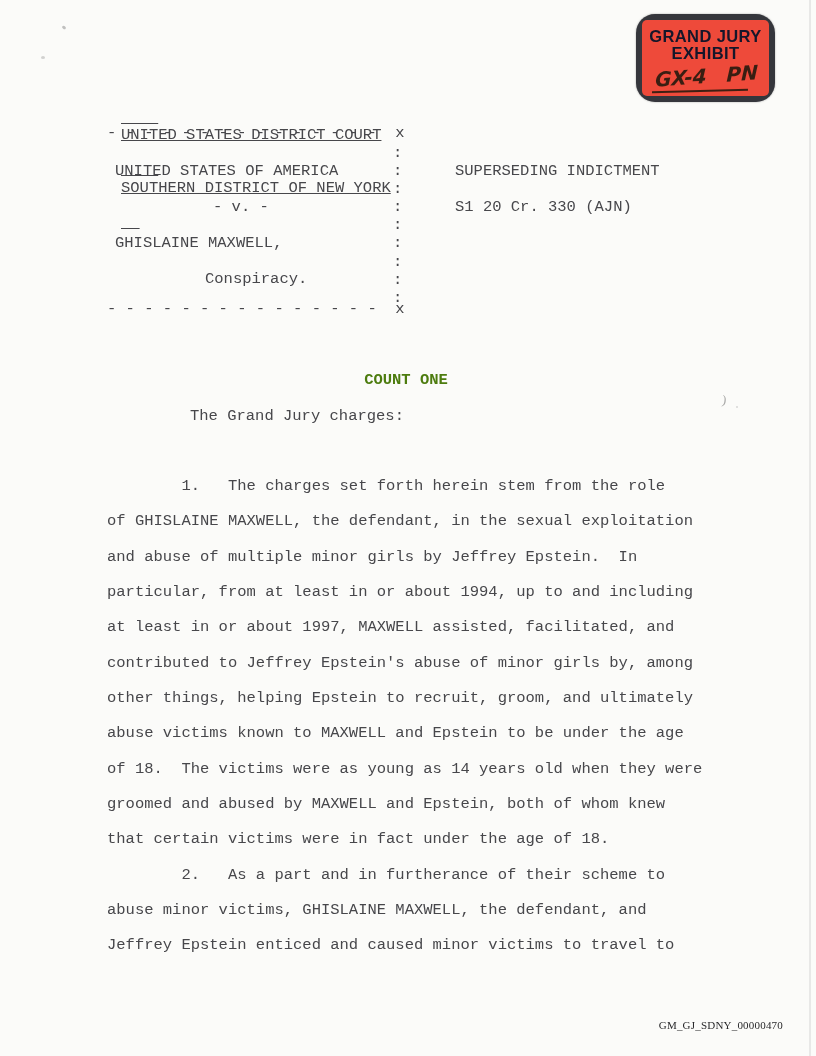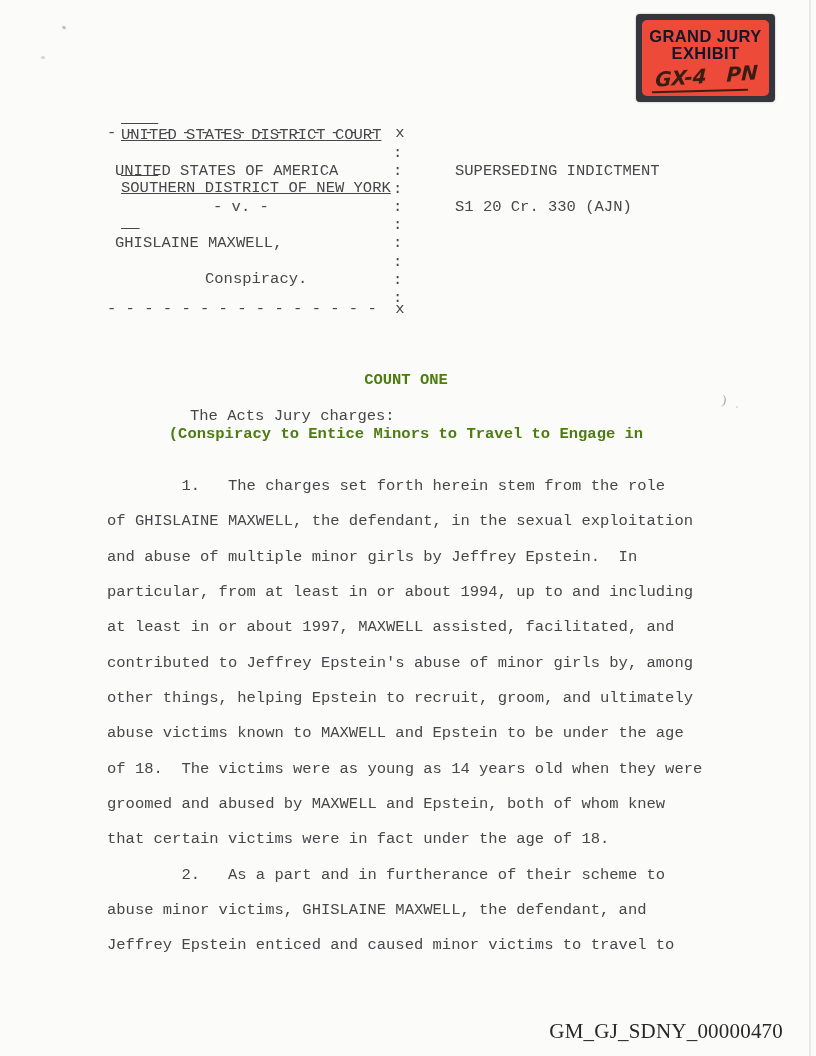--- a/index.html
+++ b/index.html
@@ -14,21 +14,21 @@
     color: #47474b;
   }
   .mono { font-family: "Liberation Mono", "DejaVu Sans Mono", monospace; font-size: 15.5px; white-space: pre; }
   .abs { position: absolute; }
 
   
   .stamp {
     position: absolute; left: 636px; top: 14px;
     width: 139px; height: 88px;
     background: #35363c;
-    border-radius: 4px;
+    border-radius: 19px;
     box-shadow: 0 0 2px rgba(0,0,0,.35);
   }
   .stamp-inner {
     position: absolute; left: 6px; top: 6px; right: 6px; bottom: 6px;
     background: #ee4a3a;
     border-radius: 5px;
     text-align: center;
     overflow: hidden;
   }
   .stamp-title {
@@ -74,21 +74,21 @@
   .overview { left: 106px; top: 440px; width: 600px; text-align: center; }
 
   
   .body-block { left: 107px; top: 477px; }
   .body-block div { height: 35.35px; line-height: 19px; white-space: pre; }
 
   
   .bates {
     right: 33px; top: 1019px;
     font-family: "Liberation Serif", serif;
-    font-size: 21px; color: #28282a; letter-spacing: .2px;
+    font-size: 11px; color: #28282a; letter-spacing: .2px;
   }
 
   
   .speck { position: absolute; background: rgba(120,120,120,.45); border-radius: 50%; }
   .edge-line { position: absolute; right: 5px; top: 0; width: 2px; height: 1056px; background: rgba(150,150,150,.18); }
   .paren-mark {
     position: absolute; left: 722px; top: 392px;
     font-family: "Liberation Serif", serif; font-size: 13px;
     color: rgba(100,100,100,.55); transform: rotate(8deg);
   }
@@ -123,24 +123,23 @@
   <div class="abs mono cap-versus">- v. -</div>
   <div class="abs mono cap-defendant">GHISLAINE MAXWELL,</div>
   <div class="abs mono cap-deflabel">Conspiracy.</div>
   <div class="abs mono sep-bottom">- - - - - - - - - - - - - - -  x</div>
 
   <div class="abs mono u right-title">SUPERSEDING INDICTMENT</div>
   <div class="abs mono right-case">S1 20 Cr. 330 (AJN)</div>
 
   <div class="abs mono heading-block">
     <div class="b u">COUNT ONE</div>
-    <div class="b">(Conspiracy to Entice Minors to Travel to Engage in</div>
   </div>
 
-  <div class="abs mono intro-line">The Acts Jury charges:</div>
+  <div class="abs mono intro-line">The Grand Jury charges:</div>
 
 
   <div class="abs mono body-block"><div>        1.   The charges set forth herein stem from the role</div><div>of GHISLAINE MAXWELL, the defendant, in the sexual exploitation</div><div>and abuse of multiple minor girls by Jeffrey Epstein.  In</div><div>particular, from at least in or about 1994, up to and including</div><div>at least in or about 1997, MAXWELL assisted, facilitated, and</div><div>contributed to Jeffrey Epstein's abuse of minor girls by, among</div><div>other things, helping Epstein to recruit, groom, and ultimately</div><div>abuse victims known to MAXWELL and Epstein to be under the age</div><div>of 18.  The victims were as young as 14 years old when they were</div><div>groomed and abused by MAXWELL and Epstein, both of whom knew</div><div>that certain victims were in fact under the age of 18.</div><div>        2.   As a part and in furtherance of their scheme to</div><div>abuse minor victims, GHISLAINE MAXWELL, the defendant, and</div><div>Jeffrey Epstein enticed and caused minor victims to travel to</div></div>
 
   <div class="abs bates">GM_GJ_SDNY_00000470</div>
 
   <div class="speck" style="left:62px;top:26px;width:4px;height:3px;transform:rotate(35deg)"></div>
   <div class="speck" style="left:41px;top:56px;width:4px;height:3px;opacity:.7"></div>
   <div class="speck" style="left:736px;top:406px;width:2px;height:2px;opacity:.6"></div>
   <div class="paren-mark">)</div>

